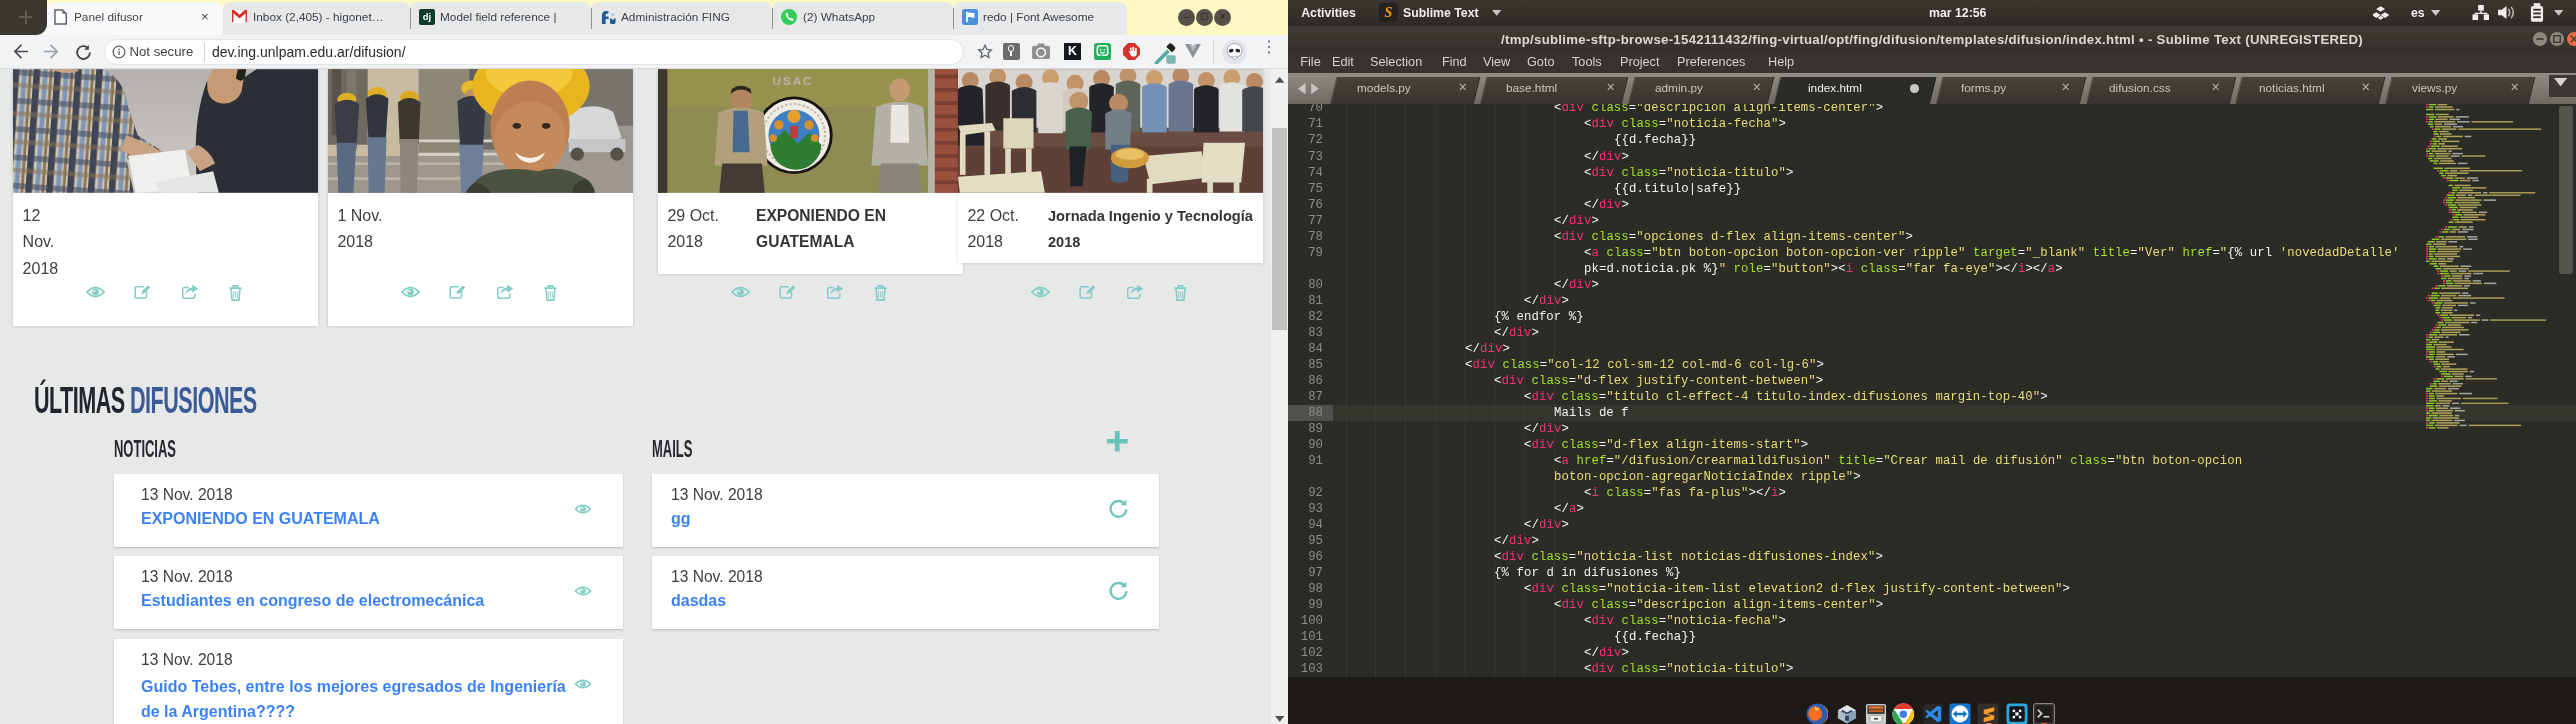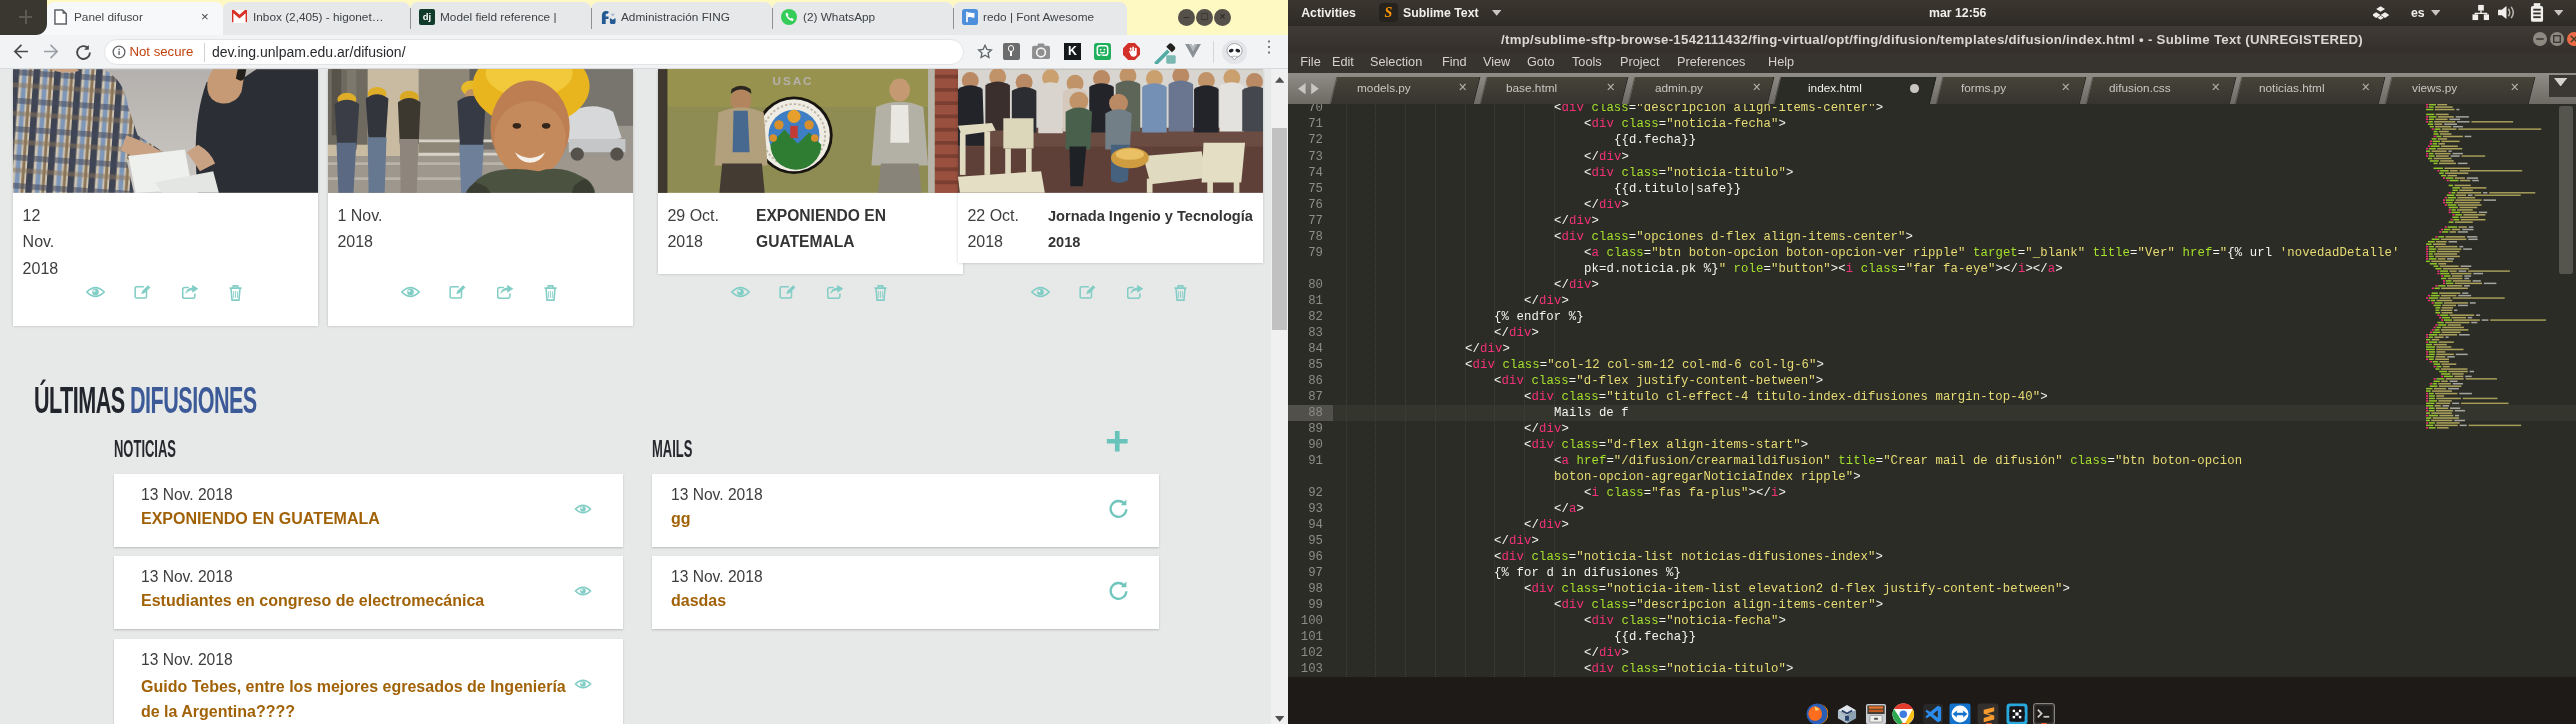--- a/index.html
+++ b/index.html
@@ -27,21 +27,21 @@
   .cdate { position:absolute; left:9.4px; top:134px; width:66px; font-size:16px; line-height:26.4px; color:#3e3e3e; }
   .ctitle { position:absolute; top:134px; font-size:15.6px; line-height:26.4px; color:#343434; font-weight:bold; }
   .cicons { position:absolute; top:215px; left:0; width:100%; height:22.6px; }
   .tic { position:absolute; color:#82cdc5; }
 
   h1#ud { position:absolute; left:34px; top:311px; font-size:36px; letter-spacing:-0.9px; color:#23252d; font-weight:bold; transform:scaleX(.60); transform-origin:left; white-space:nowrap; }
   h1#ud span { color:#3d5a98; }
   .collab { position:absolute; top:367px; font-size:23.6px; color:#26282e; font-weight:bold; transform:scaleX(.55); transform-origin:left; }
   .litem { position:absolute; background:#fff; box-shadow:0 0.9px 1.9px rgba(0,0,0,.2); }
   .ldate { position:absolute; left:27px; top:12.3px; font-size:15.6px; color:#3d3d3d; }
-  .ltitle { position:absolute; left:27px; top:36px; font-size:16px; color:#a16207; font-weight:bold; }
+  .ltitle { position:absolute; left:27px; top:36px; font-size:16px; color:#3b82f6; font-weight:bold; }
 
   #vscroll { position:absolute; right:0; top:69px; width:17px; height:655px; background:#f0f0f0; }
 
   
   #mon2 { position:absolute; left:1288px; top:0; width:1288px; height:724px; background:#1d1a17; }
   #topbar, #titlebar, #menubar, #stabbar, #statusbar, #dock { z-index:5; }
   #topbar { position:absolute; left:0; top:0; width:1288px; height:25.5px; background:linear-gradient(#3a362f,#2e2a25); color:#f1efec; }
   #titlebar { position:absolute; left:0; top:25.5px; width:1288px; height:27px; background:linear-gradient(#403b35,#342f2a); }
   #titlebar .t { position:absolute; width:100%; text-align:center; top:6.6px; font-size:13.2px; letter-spacing:0.3px; font-weight:bold; color:#dbd7d1; }
   #menubar { position:absolute; left:0; top:53px; width:1288px; height:20px; background:#37332e; color:#d6d2cb; font-size:12.7px; }
@@ -139,21 +139,21 @@
     <svg class="abs" style="left:75px;top:8.5px" width="17" height="17" viewBox="0 0 18 18">
         <path d="M15.8 9 a6.8 6.8 0 1 1 -2 -4.8" stroke="#47494c" stroke-width="2" fill="none"></path>
         <path d="M14.6 1 v5 h-5 z" fill="#47494c"></path>
       </svg>
     <div id="omnibox">
       <svg class="abs" style="left:6.6px;top:5.7px" width="14" height="14" viewBox="0 0 16 16">
           <circle cx="8" cy="8" r="6.7" stroke="#5f6368" stroke-width="1.5" fill="none"></circle>
           <rect x="7.3" y="7" width="1.6" height="4.4" fill="#5f6368"></rect>
           <rect x="7.3" y="4.2" width="1.6" height="1.7" fill="#5f6368"></rect>
         </svg>
-      <div class="abs" style="left:24.5px;top:4.7px;font-size:13.2px;color:#c2410c">Not secure</div>
+      <div class="abs" style="left:24.5px;top:4.7px;font-size:13.2px;color:#404040">Not secure</div>
       <div class="abs" style="left:99px;top:2.8px;width:0.9px;height:19px;background:#d0d2d5"></div>
       <div class="abs" style="left:107px;top:3.8px;font-size:14px;color:#28292c">dev.ing.unlpam.edu.ar/difusion/</div>
     </div>
     <svg class="abs" style="left:977px;top:8.5px" width="16" height="16" viewBox="0 0 24 24">
         <path d="M12 2 l2.9 6.2 6.6.8 -4.9 4.6 1.3 6.6 -5.9-3.3 -5.9 3.3 1.3-6.6 -4.9-4.6 6.6-.8 z" fill="none" stroke="#5f6368" stroke-width="2"></path>
       </svg>
     <div class="abs" style="left:1003px;top:7.5px;width:17px;height:17px;background:#6c6c6c;border-radius:1.9px">
         <div class="abs" style="left:4.7px;top:2.8px;width:6.6px;height:6.6px;border:1.4px solid #fff;border-radius:50%"></div>
         <div class="abs" style="left:6.6px;top:8.5px;width:2.8px;height:4.7px;background:#fff"></div>
       </div>

